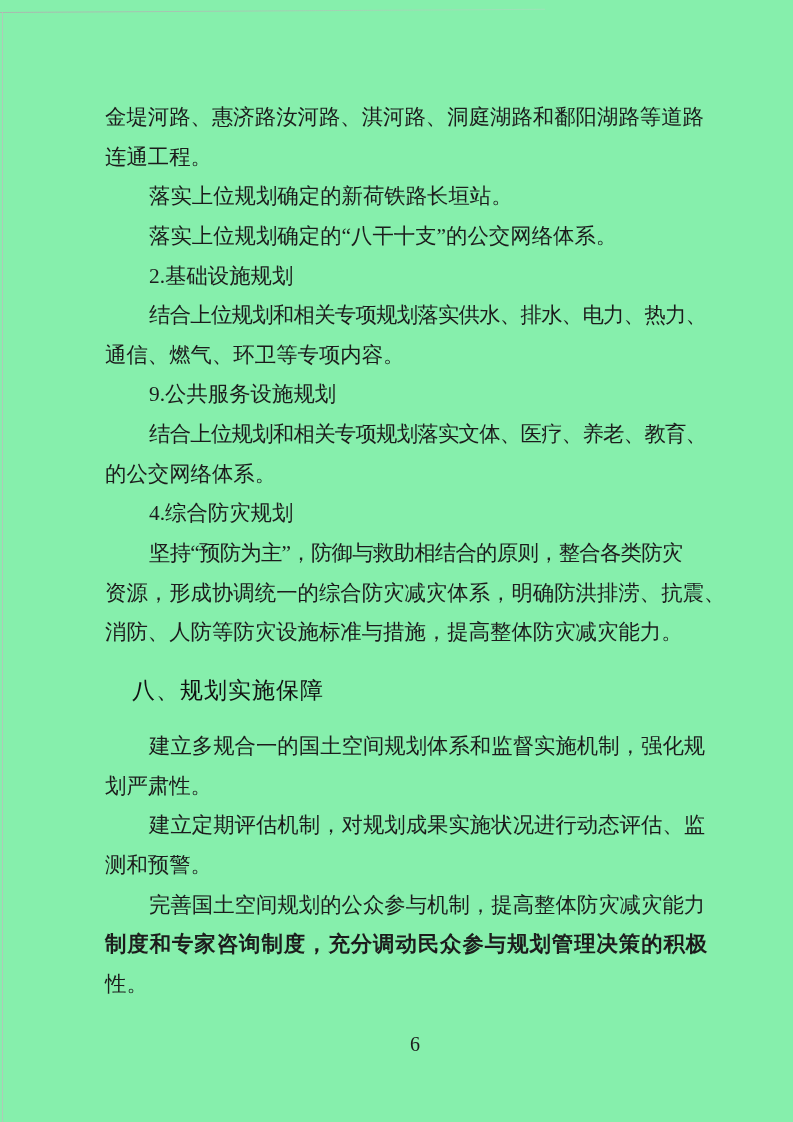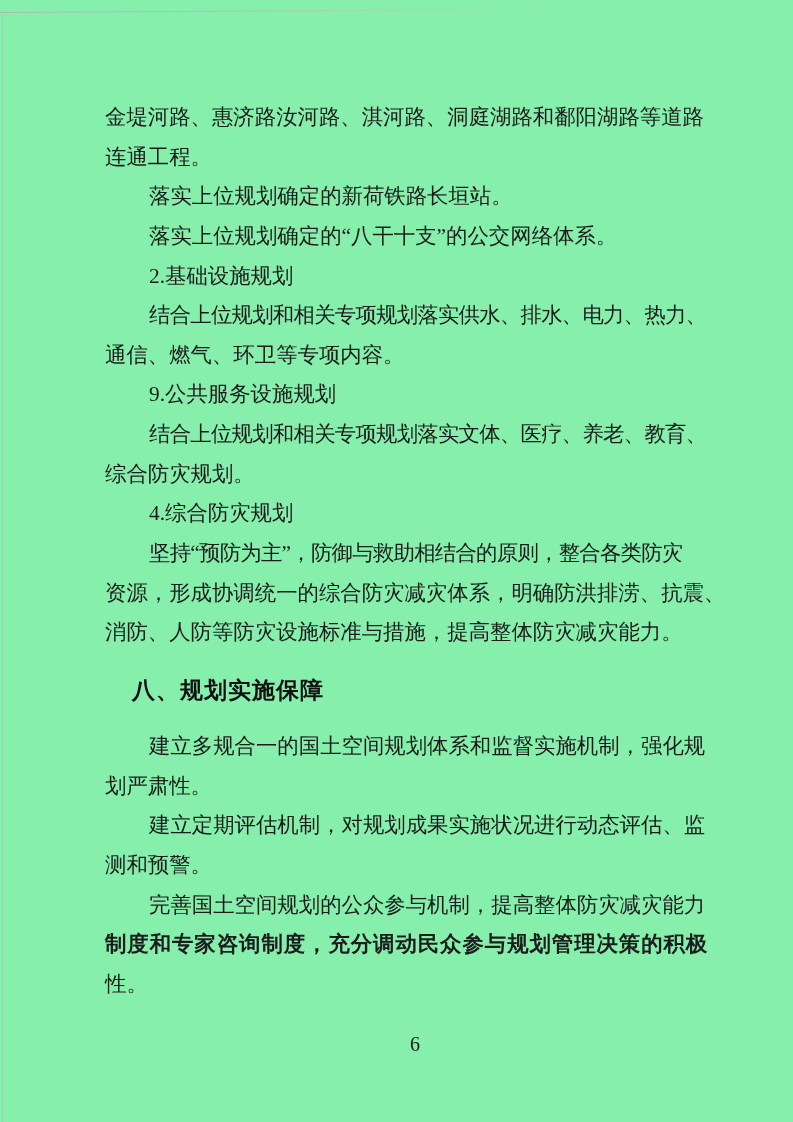--- a/index.html
+++ b/index.html
@@ -45,21 +45,21 @@
     color: #1c1c1c;
   }
   .ind   { padding-left: 44px; }
   .tight { letter-spacing: -0.75px; }
   .wide  { letter-spacing: 0.95px; font-weight: bold; }
   .section-heading {
     height: 74px;
     line-height: 74px;
     padding-left: 27px;
     font-family: "Liberation Sans", "DejaVu Sans", sans-serif;
-    font-weight: 700;
+    font-weight: 400;
     font-size: 23px;
     letter-spacing: 1px;
     color: #111111;
     white-space: nowrap;
   }
   .page-number {
     position: absolute;
     left: 105px; top: 1031px;
     width: 620px; height: 26px;
     line-height: 26px;
@@ -78,21 +78,21 @@
   <div class="content">
     <div class="ln">金堤河路、惠济路汝河路、淇河路、洞庭湖路和鄱阳湖路等道路</div>
     <div class="ln">连通工程。</div>
     <div class="ln ind">落实上位规划确定的新荷铁路长垣站。</div>
     <div class="ln ind">落实上位规划确定的“八干十支”的公交网络体系。</div>
     <div class="ln ind">2.基础设施规划</div>
     <div class="ln ind tight">结合上位规划和相关专项规划落实供水、排水、电力、热力、</div>
     <div class="ln">通信、燃气、环卫等专项内容。</div>
     <div class="ln ind">9.公共服务设施规划</div>
     <div class="ln ind tight">结合上位规划和相关专项规划落实文体、医疗、养老、教育、</div>
-    <div class="ln">综合防灾规划。</div>
+    <div class="ln">的公交网络体系。</div>
     <div class="ln ind">4.综合防灾规划</div>
     <div class="ln ind tight">坚持“预防为主”，防御与救助相结合的原则，整合各类防灾</div>
     <div class="ln">资源，形成协调统一的综合防灾减灾体系，明确防洪排涝、抗震、</div>
     <div class="ln">消防、人防等防灾设施标准与措施，提高整体防灾减灾能力。</div>
 
     <div class="section-heading">八、规划实施保障</div>
 
     <div class="ln ind">建立多规合一的国土空间规划体系和监督实施机制，强化规</div>
     <div class="ln">划严肃性。</div>
     <div class="ln ind">建立定期评估机制，对规划成果实施状况进行动态评估、监</div>

